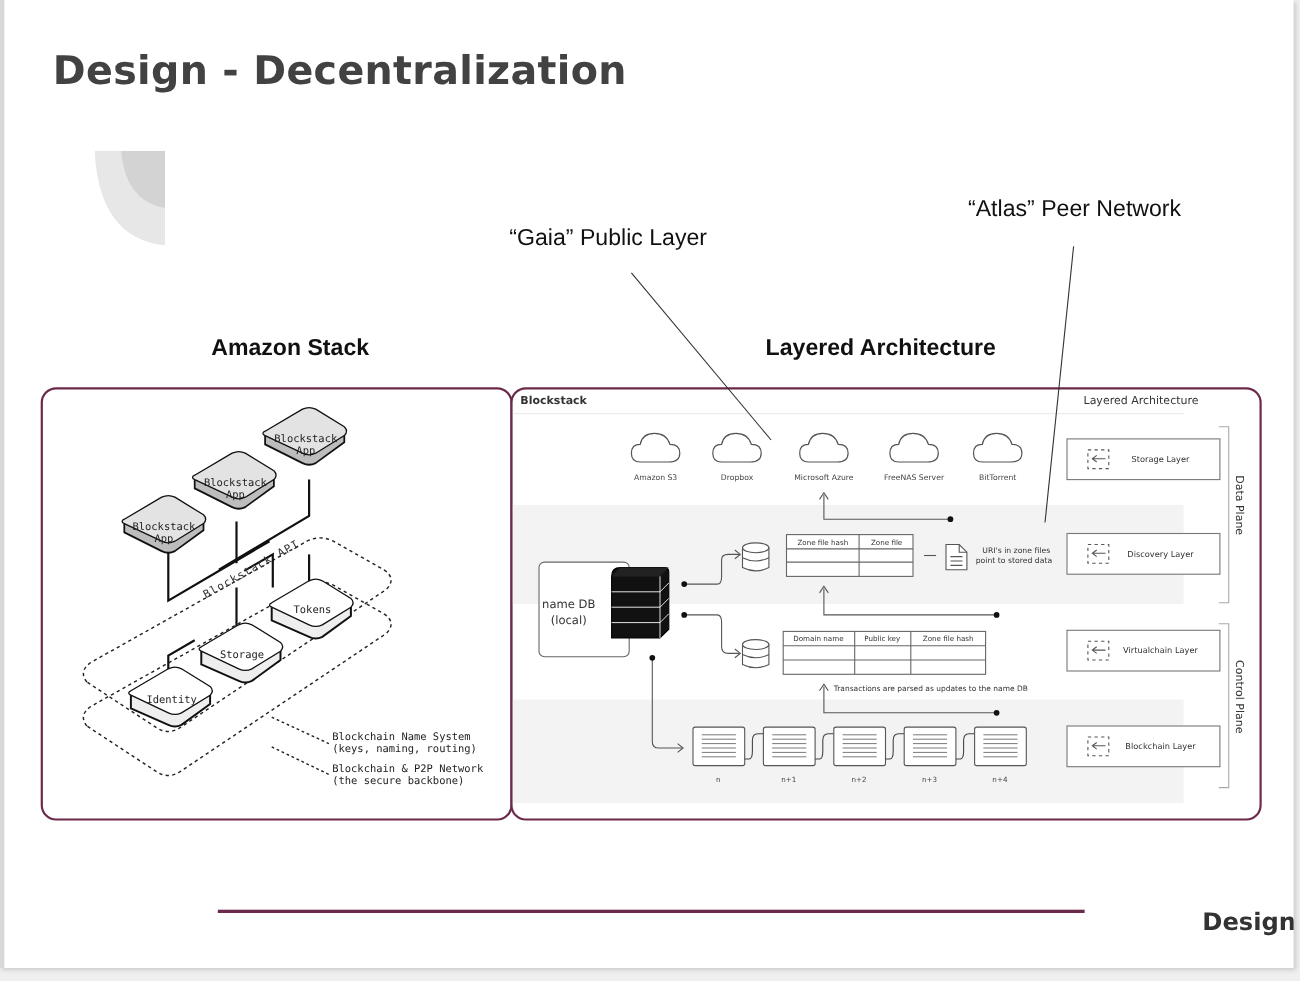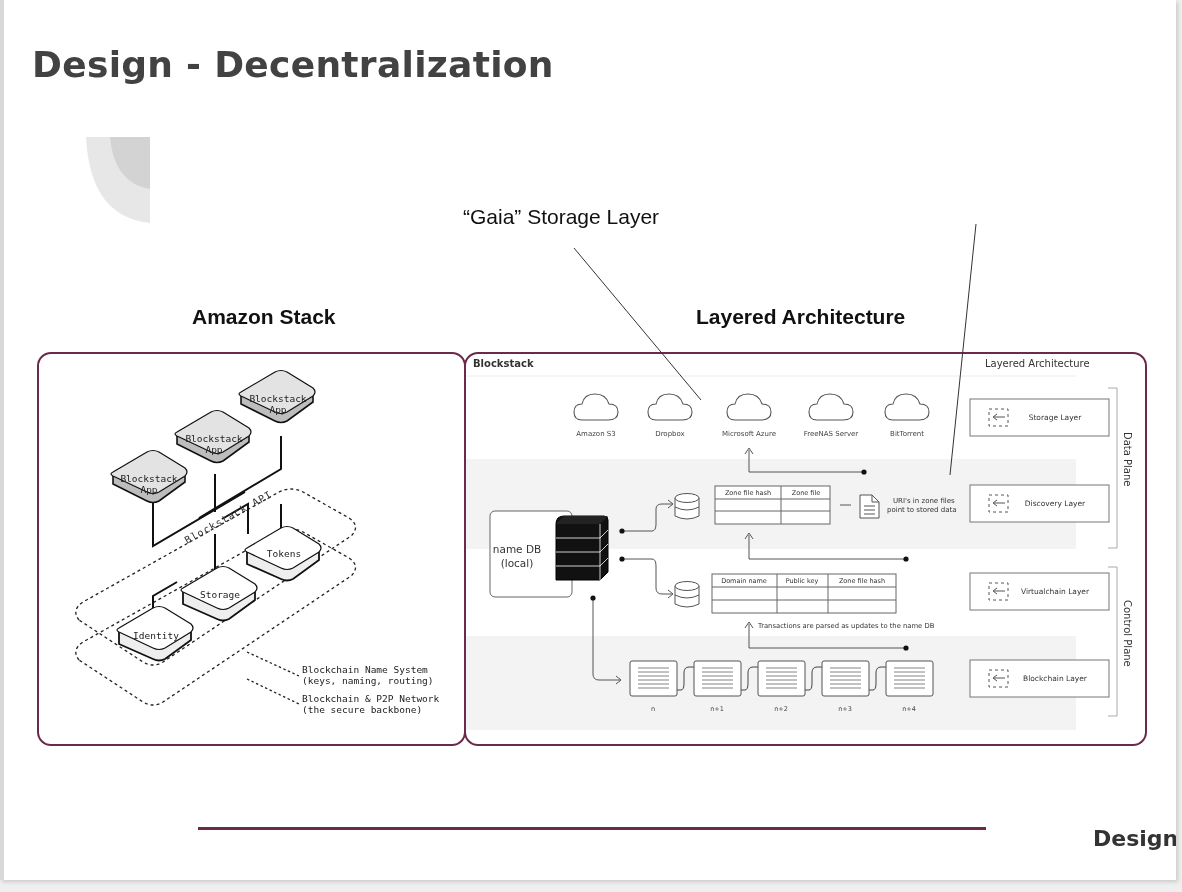--- a/index.html
+++ b/index.html
@@ -1,19 +1,19 @@
 <!DOCTYPE html>
 <html><head>
 <meta charset="utf-8">
 <style>
   html, body { margin: 0; padding: 0; }
   body { width: 1182px; height: 892px; background: #efefef; position: relative; overflow: hidden; font-family: "DejaVu Sans", sans-serif; }
   .slide { position: absolute; left: 0; top: 0; width: 1176px; height: 880px; background: #ffffff; box-shadow: 2px 2px 4px rgba(0,0,0,0.15); overflow: hidden; }
   .left-edge { position: absolute; left: 0; top: 0; width: 4px; height: 880px; background: #d8d8d8; }
-  .title { position: absolute; left: 32px; top: 44px; font-family: "DejaVu Sans", sans-serif; font-weight: bold; font-size: 36px; color: #424242; letter-spacing: 0.3px; margin: 0; }
+  .title { position: absolute; left: 48px; top: 44px; font-family: "DejaVu Sans", sans-serif; font-weight: bold; font-size: 36px; color: #424242; letter-spacing: 0.3px; margin: 0; }
   .deco { position: absolute; left: 86px; top: 137px; }
   .callout { position: absolute; font-family: "Liberation Sans", sans-serif; font-size: 21px; color: #111; white-space: nowrap; }
   .section-title { position: absolute; font-family: "Liberation Sans", sans-serif; font-weight: bold; font-size: 21px; color: #111; white-space: nowrap; }
   .panel { position: absolute; border: 2.5px solid #6b2a4a; border-radius: 14px; background: #fff; overflow: hidden; box-sizing: border-box; }
   .footer-line { position: absolute; left: 198px; top: 827px; width: 788px; height: 3px; background: #6b2a4a; }
   .footer-label { position: absolute; left: 1064px; top: 826px; font-family: "DejaVu Sans", sans-serif; font-weight: bold; font-size: 22px; color: #333; margin-left: 29px; }
   svg text { font-family: "DejaVu Sans Mono", monospace; }
   .la text { font-family: "DejaVu Sans", sans-serif; }
   .pointer { position: absolute; left: 0; top: 0; pointer-events: none; }
 </style>
@@ -23,21 +23,22 @@
 <div class="slide">
   <div class="left-edge"></div>
 
   <h1 class="title">Design - Decentralization</h1>
 
   <svg class="deco" width="66" height="86" viewBox="0 0 66 86">
     <path d="M0 0 H64 V86 Q4 80 0 0 Z" fill="#e7e7e7"></path>
     <path d="M24 0 H64 V52 Q28 46 24 0 Z" fill="#d3d3d3"></path>
   </svg>
 
-  <div class="callout" style="left:463px; top:205px;">“Gaia” Storage Layer</div>
+  <div class="callout" style="left:463px; top:205px;">“Gaia” Public Layer</div>
+  <div class="callout" style="left:880px; top:178px;">“Atlas” Peer Network</div>
 
   <div class="section-title" style="left:192px; top:305px;">Amazon Stack</div>
   <div class="section-title" style="left:696px; top:305px;">Layered Architecture</div>
 
   <div class="panel" style="left:37px; top:352px; width:429px; height:394px;">
     <svg width="429" height="394" viewBox="0 0 429 394">
       <g fill="none" stroke="#222" stroke-width="1.3" stroke-dasharray="3 3">
         <path d="M40 306 Q32 296 44 288 L240 178 Q252 172 264 178 L310 204 Q322 212 312 222 L124 348 Q114 354 104 348 Z"></path>
         <path d="M40 266 Q32 256 44 248 L240 138 Q252 132 264 138 L310 164 Q322 172 312 182 L124 308 Q114 314 104 308 Z"></path>
       </g>

